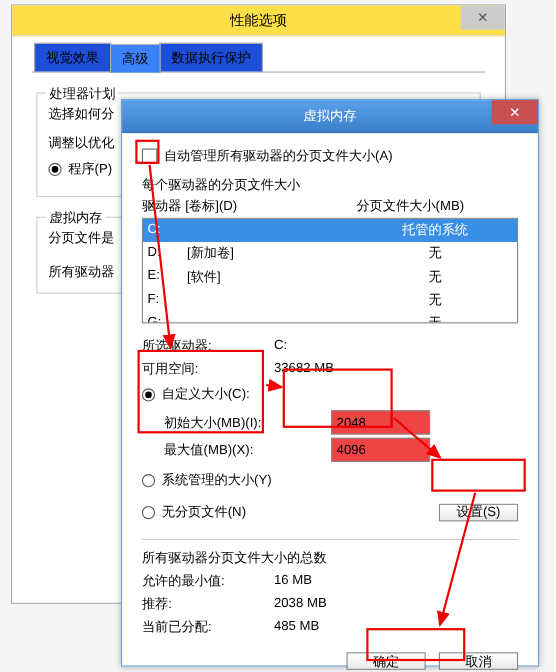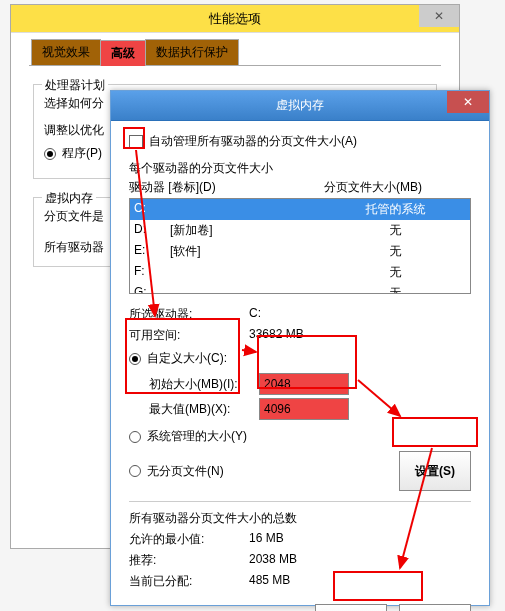--- a/index.html
+++ b/index.html
@@ -16,22 +16,22 @@
   }
   .dlg-back .titlebar .ttl { font-size: 13px; }
   .dlg-back .close-btn {
     position: absolute; right: 0; top: 0; width: 40px; height: 22px;
     background: #ccc; color: #555; display: flex; align-items: center; justify-content: center;
   }
   .dlg-back .tabs { display: flex; margin: 6px 0 0 20px; }
   .dlg-back .tab {
     padding: 4px 10px; border: 1px solid #aaa; border-bottom: none; background:#fff; margin-right:-1px;
   }
-  .dlg-back .tab.active { background:#ef4444; position:relative; top:1px;font-weight:bold; }
-  .dlg-back .tab.inactive { background:#a16207; }
+  .dlg-back .tab.active { background:#3b82f6; position:relative; top:1px; }
+  .dlg-back .tab.inactive { background:#1d4ed8; }
   .dlg-back .tabline { border-top:1px solid #aaa; margin:0 18px; }
   .dlg-back .body { padding: 10px 22px; color:#000; }
   .dlg-back .fs { border:1px solid #ccc; padding:10px; margin-top:8px; position:relative; }
   .dlg-back .fs-legend { position:absolute; top:-8px; left:8px; background:#fff; padding:0 3px; }
 
   
   .dlg-front {
     position: absolute; left: 110px; top: 90px; width: 380px; height: 516px;
     background: #fff; border: 1px solid #6aa0d8; box-shadow: 0 0 6px rgba(0,0,0,.3);
   }
@@ -58,28 +58,28 @@
   .drive-row.sel { background:#3a8ee6; color:#fff; }
   .drive-row .d1 { flex:0 0 36px; }
   .drive-row .d2 { flex:0 0 155px; }
   .drive-row .d3 { flex:1; text-align:center; }
   .pair { display:flex; margin:4px 0; }
   .pair .k { flex:0 0 120px; }
   .pair .v { flex:1; }
   .radio-row { display:flex; align-items:center; gap:6px; margin:6px 0; }
   .radio { width:12px; height:12px; border:1px solid #555; border-radius:50%; background:#fff; display:inline-flex; align-items:center; justify-content:center; }
   .radio.checked::after { content:""; width:6px; height:6px; border-radius:50%; background:#000; display:block; }
-  .input-row { display:flex; align-items:center; margin:3px 0 3px 20px; }
+  .input-row { display:flex; align-items:center; margin:3px 0 3px 20px;gap:42px; }
   .input-row .lbl { flex:0 0 110px; }
   .num-input {
     width:90px; height:22px; border:1px solid #888; padding:0 4px; background:#ef4444; outline:none;
   }
   .btn {
-    min-width:72px; height:40px; border:1px solid #888; background:linear-gradient(#fff,#e8e8e8);
-    display:inline-flex; align-items:center; justify-content:center; padding:0 10px;font-weight:bold;
+    min-width:72px; height:16px; border:1px solid #888; background:linear-gradient(#fff,#e8e8e8);
+    display:inline-flex; align-items:center; justify-content:center; padding:0 10px;
   }
   .hr { border-top:1px solid #ccc; margin:10px 0 8px 0; }
   .stats .pair .k { flex:0 0 120px; }
   .dlg-buttons { display:flex; justify-content:flex-end; gap:12px; margin-top:14px; }
 
   
   .redbox { position:absolute; border:2px solid #e00; pointer-events:none; }
   .redarrow { position:absolute; pointer-events:none; }
 </style>
 </head>

